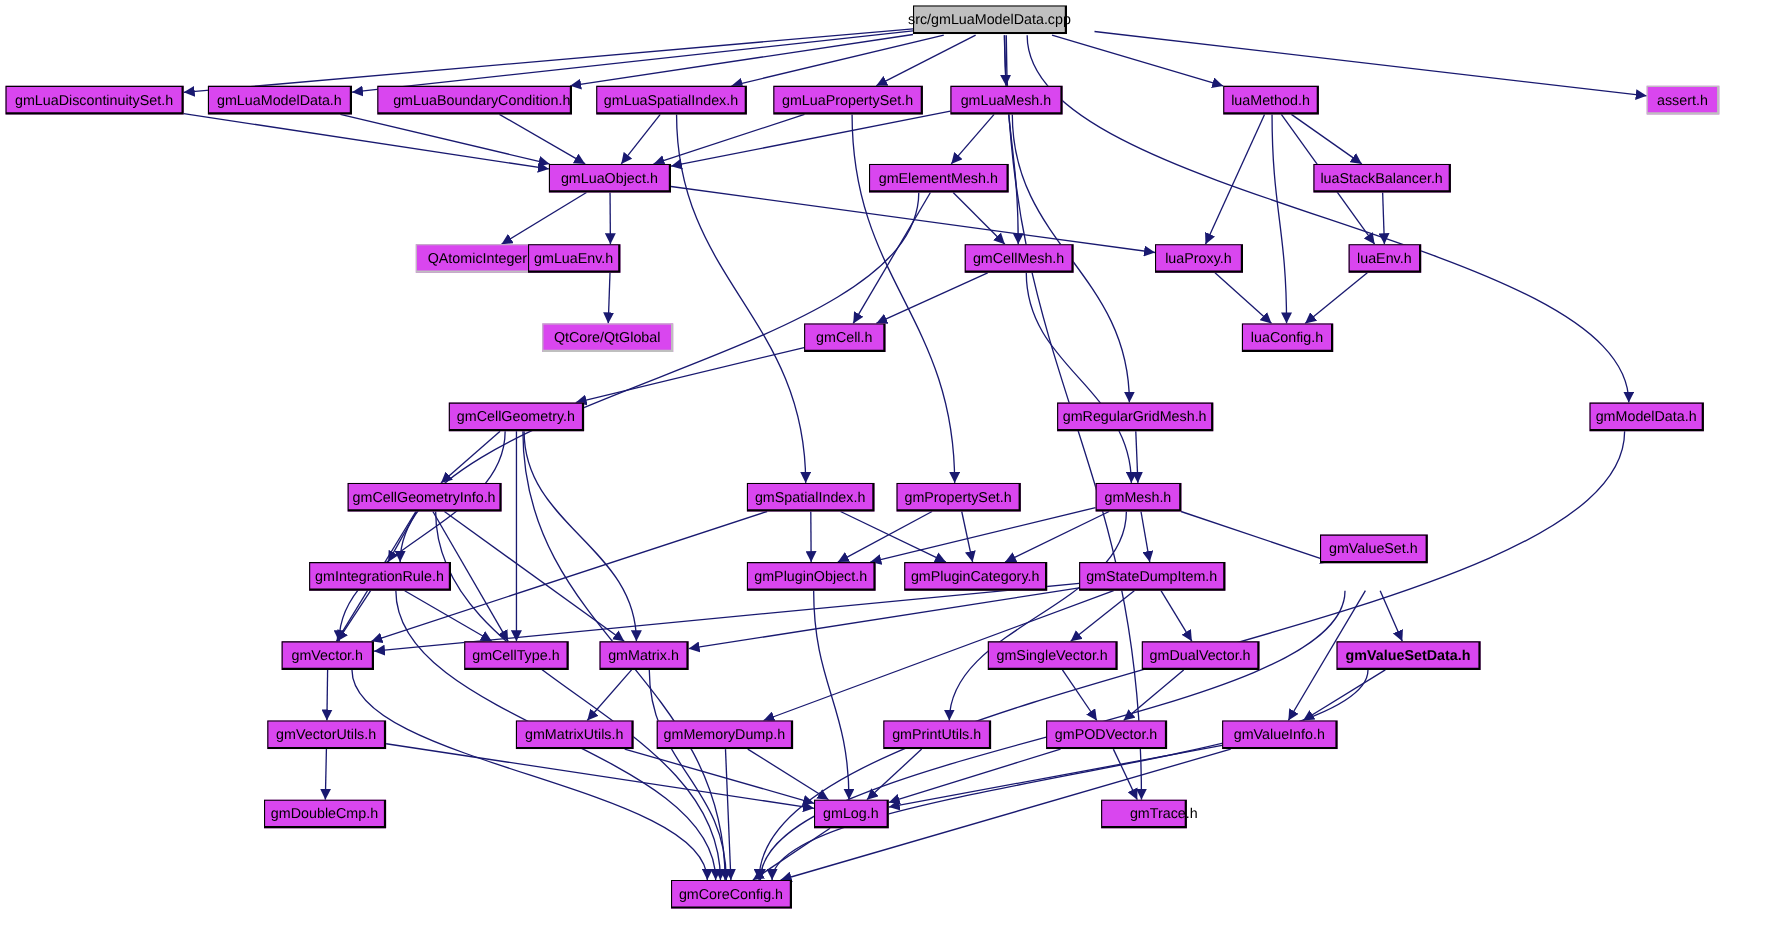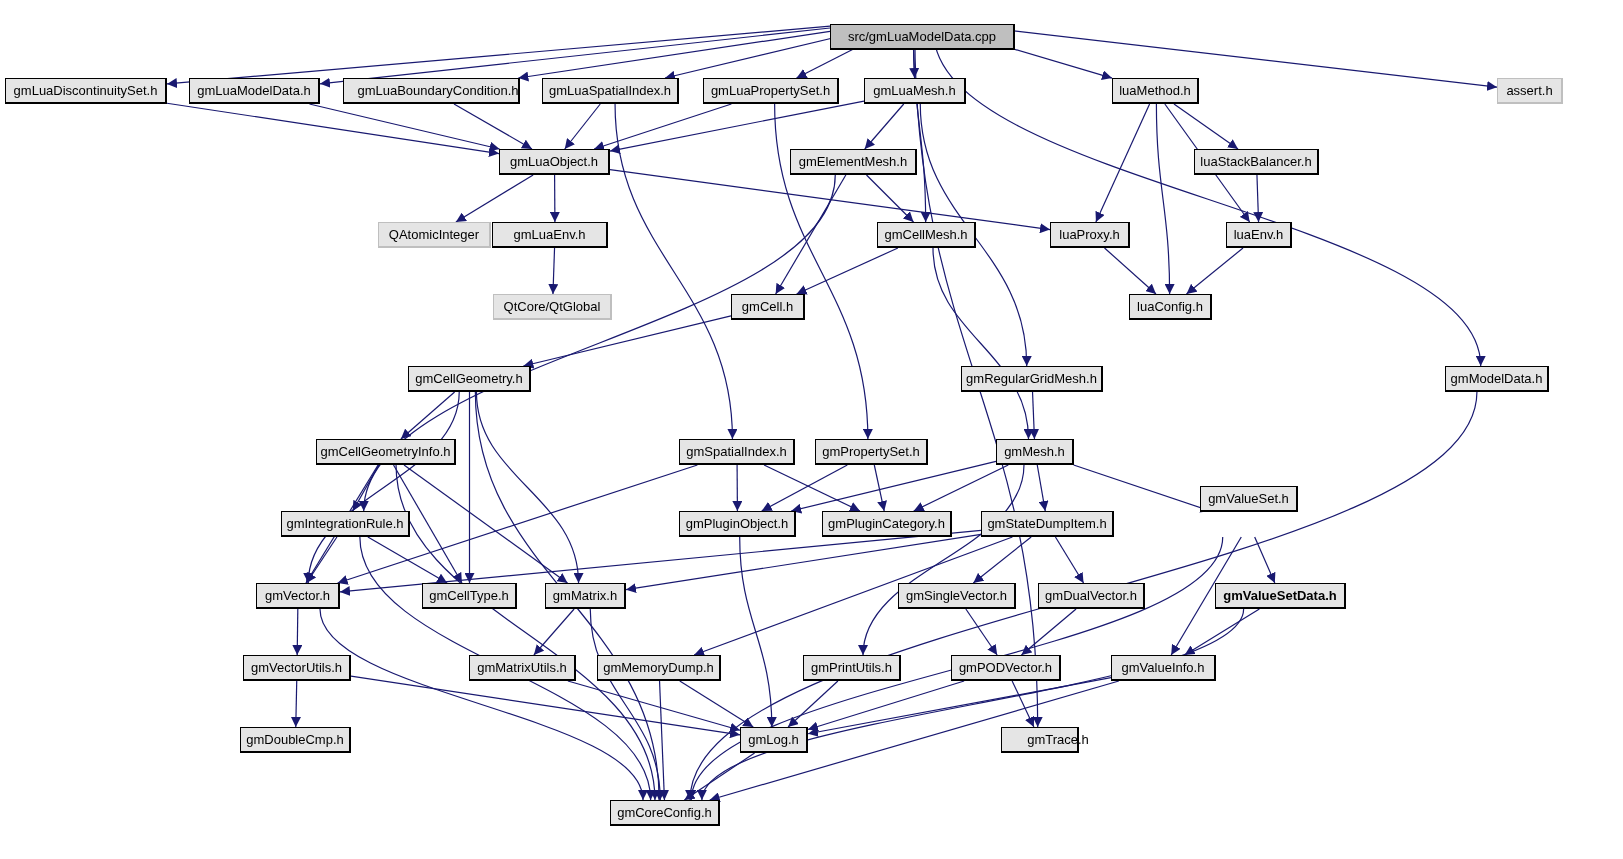--- a/index.html
+++ b/index.html
@@ -2,21 +2,21 @@
 <html><head>
   <meta charset="utf-8">
   <style>
     html, body { margin: 0; padding: 0; background: #ffffff; }
     body { width: 1623px; height: 859px; position: relative; overflow: hidden; font-family: "Liberation Sans", sans-serif; }
     #graph { position: absolute; left: 0; top: 0; width: 1623px; height: 859px; }
     svg#edges { position: absolute; left: 0; top: 0; }
     .node {
       position: absolute; box-sizing: border-box; height: 26px;
       border: 1px solid #000; border-right-width: 2px; border-bottom-width: 2px;
-      background: #e5e5e5; font-size: 13px; color: #000;
+      background: #d946ef; font-size: 13px; color: #000;
       display: flex; align-items: center; justify-content: center; white-space: nowrap;
       cursor: pointer;
     }
     .node.root { background: #bfbfbf; }
     .node.external { border: 1px solid #bfbfbf; border-right-width: 2px; border-bottom-width: 2px; color: #000; cursor: default; }
   </style>
 </head>
 <body>
 
 <div id="graph">
@@ -112,34 +112,34 @@
       <path d="M679.7638888888889,681 L753.2361111111111,727" fill="none" stroke="#191970" stroke-width="1.2" marker-end="url(#arrow)"></path>
       <path d="M659.5379310344828,681 L664.4620689655172,800" fill="none" stroke="#191970" stroke-width="1.2" marker-end="url(#arrow)"></path>
       <path d="M837.9166666666666,681 L788.0833333333334,727" fill="none" stroke="#191970" stroke-width="1.2" marker-end="url(#arrow)"></path>
       <path d="M964.1111111111111,681 L808,729.448275862069" fill="none" stroke="#191970" stroke-width="1.2" marker-end="url(#arrow)"></path>
       <path d="M1012.1388888888889,681 L1033.861111111111,727" fill="none" stroke="#191970" stroke-width="1.2" marker-end="url(#arrow)"></path>
       <path d="M1111,677.7047496790757 L808,733.7150192554557" fill="none" stroke="#191970" stroke-width="1.2" marker-end="url(#arrow)"></path>
       <path d="M1118.806896551724,681 L709.6931034482759,800" fill="none" stroke="#191970" stroke-width="1.2" marker-end="url(#arrow)"></path>
       <path d="M754.5890410958904,753 L684.4109589041096,800" fill="none" stroke="#191970" stroke-width="1.2" marker-end="url(#arrow)"></path>
     </svg>
   <div id="nodes">
-      <div class="node root" style="left: 830px; top: 24px; width: 185px;">src/gmLuaModelData.cpp</div>
+      <div class="node root" style="left: 830px; top: 5px; width: 140px;">src/gmLuaModelData.cpp</div>
       <div class="node" style="left: 5px; top: 78px; width: 162px;">gmLuaDiscontinuitySet.h</div>
       <div class="node" style="left: 189px; top: 78px; width: 131px;">gmLuaModelData.h</div>
       <div class="node" style="left: 343px; top: 78px; width: 177px; padding-left: 14px;">gmLuaBoundaryCondition.h</div>
       <div class="node" style="left: 542px; top: 78px; width: 137px;">gmLuaSpatialIndex.h</div>
       <div class="node" style="left: 703px; top: 78px; width: 136px;">gmLuaPropertySet.h</div>
       <div class="node" style="left: 864px; top: 78px; width: 102px;">gmLuaMesh.h</div>
       <div class="node" style="left: 1112px; top: 78px; width: 87px;">luaMethod.h</div>
       <div class="node external" style="left: 1497px; top: 78px; width: 66px;">assert.h</div>
       <div class="node" style="left: 499px; top: 149px; width: 111px;">gmLuaObject.h</div>
       <div class="node" style="left: 790px; top: 149px; width: 127px;">gmElementMesh.h</div>
       <div class="node" style="left: 1194px; top: 149px; width: 125px; text-align: right;">luaStackBalancer.h</div>
       <div class="node external" style="left: 378px; top: 222px; width: 113px;">QAtomicInteger</div>
-      <div class="node" style="left: 492px; top: 222px; width: 116px;">gmLuaEnv.h</div>
+      <div class="node" style="left: 480px; top: 222px; width: 84px;">gmLuaEnv.h</div>
       <div class="node" style="left: 877px; top: 222px; width: 99px; text-align: right;">gmCellMesh.h</div>
       <div class="node" style="left: 1050px; top: 222px; width: 80px;">luaProxy.h</div>
       <div class="node" style="left: 1226px; top: 222px; width: 66px;">luaEnv.h</div>
       <div class="node external" style="left: 493px; top: 294px; width: 119px;">QtCore/QtGlobal</div>
       <div class="node" style="left: 731px; top: 294px; width: 74px;">gmCell.h</div>
       <div class="node" style="left: 1129px; top: 294px; width: 83px;">luaConfig.h</div>
       <div class="node" style="left: 408px; top: 366px; width: 123px;">gmCellGeometry.h</div>
       <div class="node" style="left: 961px; top: 366px; width: 142px;">gmRegularGridMesh.h</div>
       <div class="node" style="left: 1445px; top: 366px; width: 104px;">gmModelData.h</div>
       <div class="node" style="left: 316px; top: 439px; width: 140px;">gmCellGeometryInfo.h</div>

